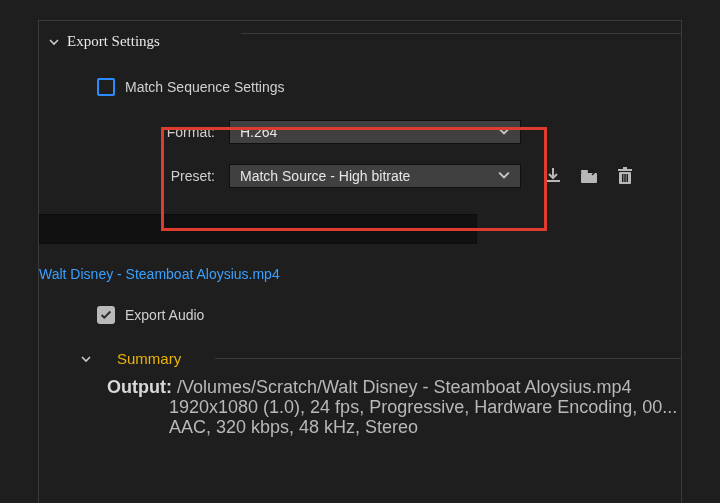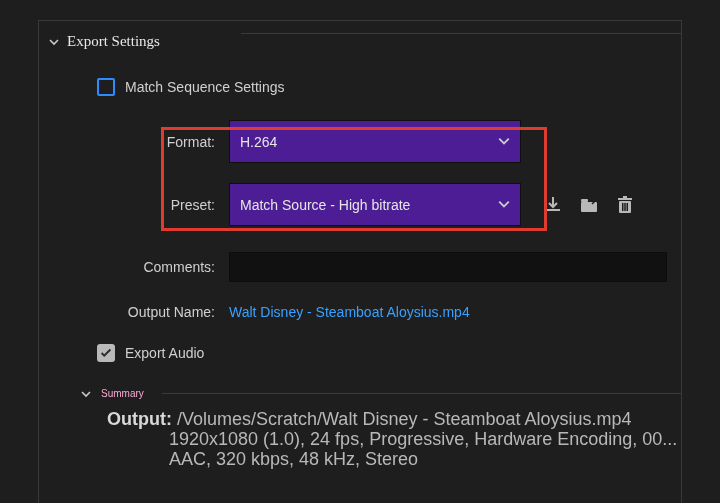--- a/index.html
+++ b/index.html
@@ -37,21 +37,21 @@
     position:absolute;left:122px;top:106px;width:380px;height:98px;
     border:3px solid #e03b2f;pointer-events:none;
   }
   .form-row{
     display:flex;align-items:center;margin-top:18px;
   }
   .form-row .lbl{
     width:190px;text-align:right;color:#d0d0d0;padding-right:14px;box-sizing:border-box;
   }
   .select{
-    height:43px;background:#4c1d95;border:1px solid #0f0f0f;color:#e6e6e6;
+    height:24px;background:#404040;border:1px solid #0f0f0f;color:#e6e6e6;
     display:flex;align-items:center;justify-content:space-between;
     padding:0 10px;box-sizing:border-box;font-size:14px;cursor:pointer;
   }
   .select .caret{margin-left:8px;}
   .txt-input{
     height:30px;background:#111;border:1px solid #0c0c0c;color:#e6e6e6;
     padding:0 8px;box-sizing:border-box;font-size:14px;
   }
   .row-format{margin-top:24px;}
   .row-format .select{width:292px;}
@@ -59,21 +59,21 @@
   .row-preset .select{width:292px;}
   .preset-icons{display:flex;align-items:center;gap:16px;margin-left:22px;}
   .icon{width:20px;height:20px;cursor:pointer;}
   .row-comments{margin-top:26px;}
   .row-comments .txt-input{width:438px;}
   .row-output{margin-top:22px;}
   .link{color:#3aa0ff;cursor:pointer;}
   .exports{display:flex;align-items:center;gap:40px;margin:24px 0 0 58px;}
   .ex-item{display:flex;align-items:center;gap:10px;}
   .summary-wrap{margin:26px 0 0 42px;}
-  .summary-header{display:flex;align-items:center;gap:10px;color:#f9a8d4;font-size:10px;}
+  .summary-header{display:flex;align-items:center;gap:26px;color:#eab308;font-size:15px;}
   .summary-header .rule{flex:1;height:1px;background:#3a3a3a;margin-left:8px;margin-right:-1px;}
   .summary-body{margin:10px 0 0 26px;color:#b8b8b8;font-size:18px;line-height:20px;}
   .summary-body .lbl2{color:#d8d8d8;font-weight:600;}
   .summary-lines{padding-left:62px;}
   .top-rule{position:absolute;left:202px;right:0;top:12px;height:1px;background:#3a3a3a;}
 </style>
 </head>
 <body>
 
 <div class="panel">
@@ -137,26 +137,24 @@
             <rect x="8" y="1" width="4" height="2"></rect>
             <rect x="7" y="8" width="1.5" height="8" fill="#1e1e1e"></rect>
             <rect x="9.25" y="8" width="1.5" height="8" fill="#1e1e1e"></rect>
             <rect x="11.5" y="8" width="1.5" height="8" fill="#1e1e1e"></rect>
           </svg>
       </span>
     </div>
   </div>
 
   <div class="form-row row-comments">
-    <span class="lbl">Comments:</span>
     <input class="txt-input" value="" style="">
   </div>
 
   <div class="form-row row-output">
-    <span class="lbl">Output Name:</span>
     <span class="link">Walt Disney - Steamboat Aloysius.mp4</span>
   </div>
 
   <div class="exports">
     <div class="ex-item">
       <span class="checkbox checked">
         <svg viewBox="0 0 16 16" width="14" height="14">
             <path d="M3 8l3 3 7-7" stroke="#2b2b2b" stroke-width="2.2" fill="none"></path>
           </svg>
       </span>

